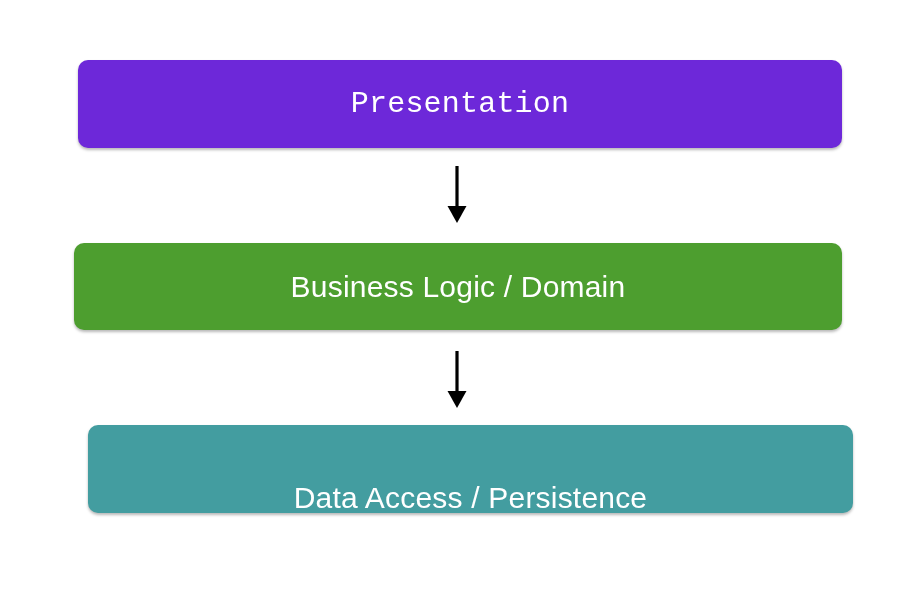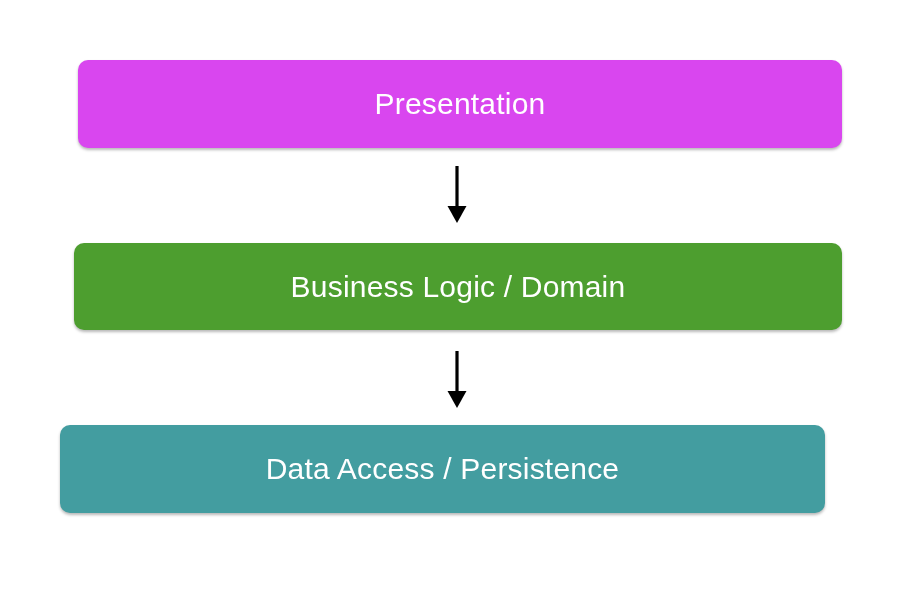--- a/index.html
+++ b/index.html
@@ -17,21 +17,21 @@
   .layer-box {
     position: absolute;
     border-radius: 10px;
     display: flex;
     align-items: center;
     justify-content: center;
     box-shadow: 0 2px 3px rgba(0,0,0,0.28);
   }
   .layer-box.box-presentation { left: 78px; top: 60px;  width: 764px; height: 88px; }
   .layer-box.box-business     { left: 74px; top: 243px; width: 768px; height: 87px; }
-  .layer-box.box-data         { left: 60px; top: 425px; width: 765px; height: 88px; }
+  .layer-box.box-data         { left: 88px; top: 425px; width: 765px; height: 88px; align-items: flex-end; }
   .layer-label {
     font-size: 30px;
     font-weight: 400;
     line-height: 1;
     letter-spacing: 0.2px;
     white-space: nowrap;
   }
   .arrow {
     position: absolute;
     left: 446px;
@@ -40,21 +40,21 @@
     display: block;
   }
   .arrow.arrow-1 { top: 165px; }
   .arrow.arrow-2 { top: 350px; }
 </style>
 </head>
 <body>
 
 <div class="canvas" style="background: rgb(255, 255, 255);">
 
-  <div class="layer-box box-presentation" style="background: #d946ef;">
+  <div class="layer-box box-presentation" style="background: #6d28d9; font-family: Liberation Mono, monospace;">
     <span class="layer-label" style="color: rgb(255, 255, 255);">Presentation</span>
   </div>
 
   <svg class="arrow arrow-1" viewBox="0 0 22 58" style="color: rgb(0, 0, 0);">
     <line x1="11" y1="1" x2="11" y2="44" stroke="currentColor" stroke-width="3.2"></line>
     <polygon points="1.5,41 20.5,41 11,58" fill="currentColor"></polygon>
   </svg>
 
   <div class="layer-box box-business" style="background: rgb(77, 158, 47);">
     <span class="layer-label" style="color: rgb(255, 255, 255); text-align: center;">Business Logic / Domain</span>

